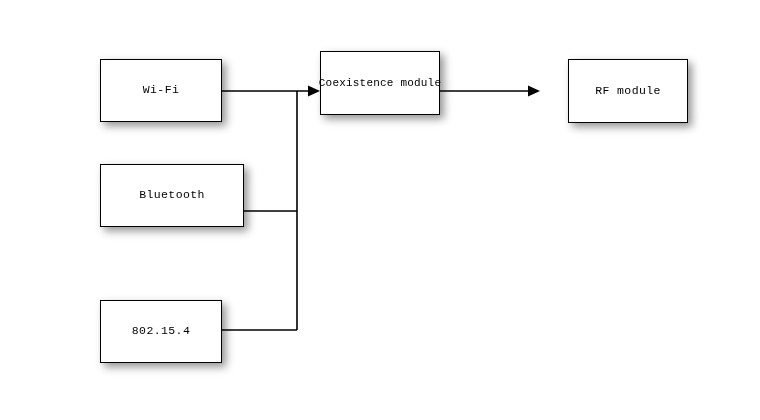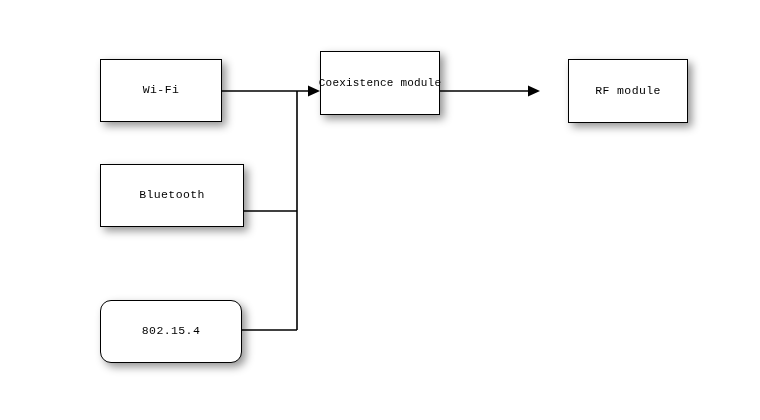--- a/index.html
+++ b/index.html
@@ -43,21 +43,21 @@
     font-family: Liberation Mono, monospace;
   }
 
   .node-label {
     display: block;
     padding: 0 2px;
   }
 
   #node-wifi        { left: 100px; top:  59px; width: 122px; height: 63px; }
   #node-bluetooth   { left: 100px; top: 164px; width: 144px; height: 63px; }
-  #node-802154      { left: 100px; top: 300px; width: 142px; height: 63px; border-radius: 11px; }
+  #node-802154      { left: 100px; top: 300px; width: 122px; height: 63px; }
   #node-coexistence { left: 320px; top:  51px; width: 120px; height: 64px; font-size: 11px; letter-spacing: 0.2px; }
   #node-rf          { left: 540px; top:  59px; width: 120px; height: 64px; margin-left: 28px; }
 
   
   #connector-layer {
     position: absolute;
     left: 0;
     top: 0;
     width: 760px;
     height: 420px;

